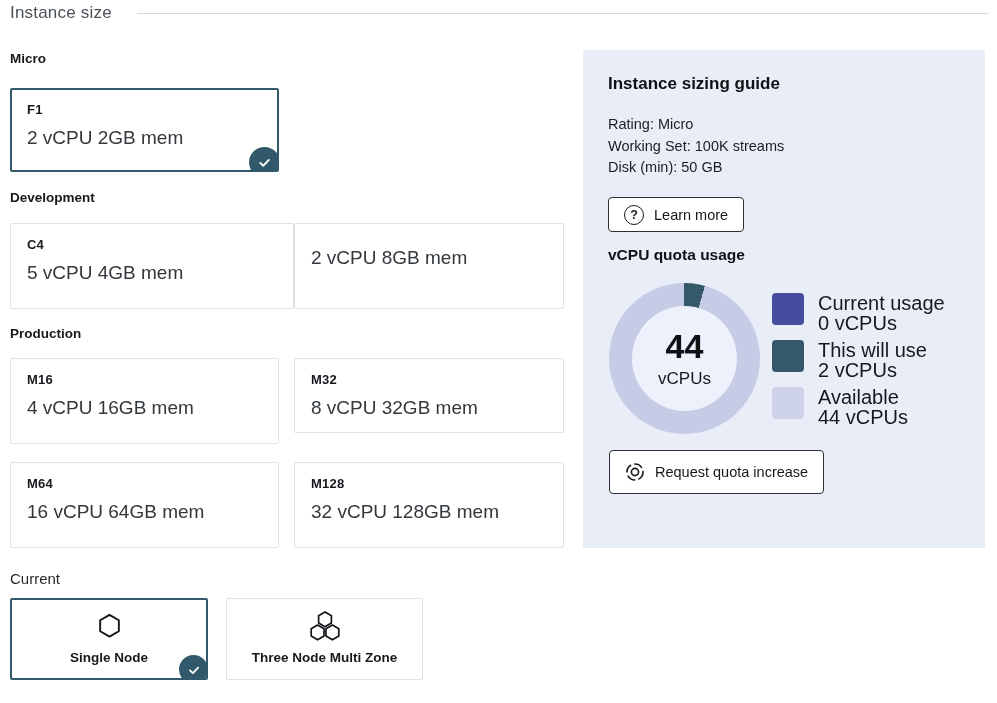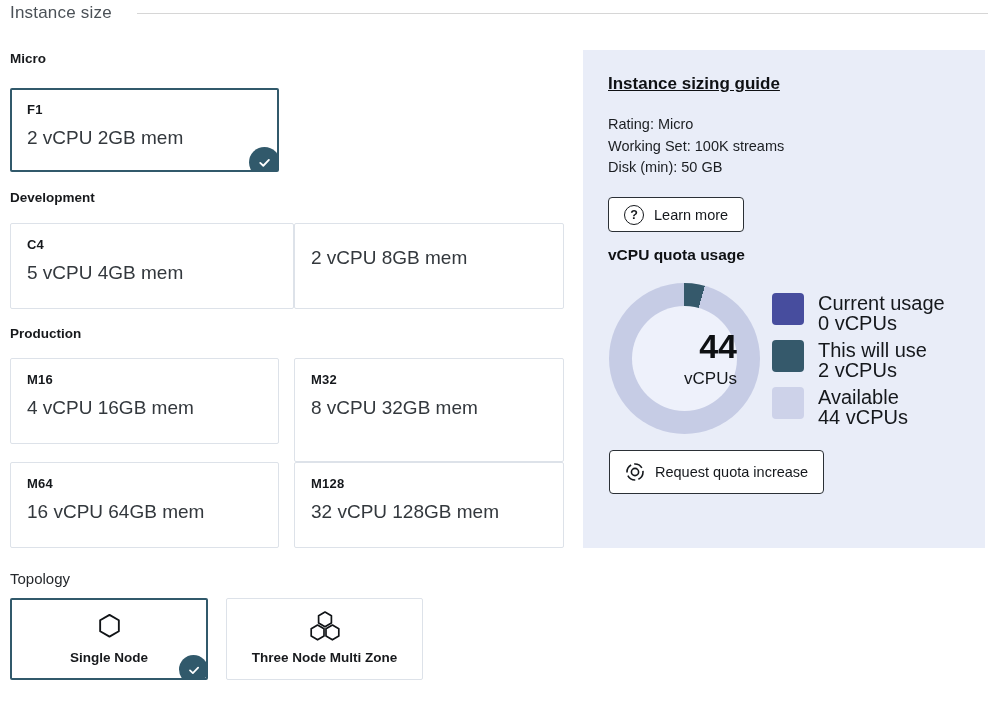--- a/index.html
+++ b/index.html
@@ -28,38 +28,38 @@
   
   .topo { position:absolute; box-sizing:border-box; background:#fff; border:1px solid #dde2e9;
           border-radius:2px; text-align:center; padding-top:12px; overflow:hidden; cursor:pointer; }
   .topo.selected { border:2px solid #31596b; padding-top:11px; }
   .topo .ticon { height:30px; display:flex; align-items:center; justify-content:center; }
   .topo .tname { margin-top:9px; font-size:13.5px; font-weight:700; color:#17191c; }
   .topo .badge { width:29px; height:29px; right:-2px; bottom:-6px; }
 
   
   .panel { position:absolute; left:583px; top:50px; width:402px; height:498px; background:#e9edf8; }
-  .panel-title { position:absolute; left:25px; top:24px; margin:0; font-size:17px; font-weight:700; color:#0f1114;text-decoration:underline; }
+  .panel-title { position:absolute; left:25px; top:24px; margin:0; font-size:17px; font-weight:700; color:#0f1114; }
   .info { position:absolute; left:25px; top:64px; font-size:14.5px; line-height:21.5px; color:#1b1e22; }
 
   .btn { position:absolute; display:flex; align-items:center; gap:10px; box-sizing:border-box;
          background:#fff; border:1px solid #2b3036; border-radius:4px; padding:0 15px;
          font-family:inherit; font-size:14.5px; color:#15181c; cursor:pointer; }
   .btn-learn { left:25px; top:147px; height:35px; }
   .btn-quota { left:26px; top:400px; height:44px; }
   .help-circle { box-sizing:border-box; width:20px; height:20px; border:1.6px solid #15181c; border-radius:50%;
                  display:flex; align-items:center; justify-content:center; font-size:12.5px; font-weight:600; }
 
   .quota-title { position:absolute; left:25px; top:196px; margin:0; font-size:15.5px; font-weight:700; color:#0f1114; }
 
   
   .donut { position:absolute; left:26px; top:233px; width:151px; height:151px; border-radius:50%;
            background:#c6cce5; }
   .donut-hole { position:absolute; inset:23px; border-radius:50%; background:#eef1fb;
-                display:flex; flex-direction:column; align-items:flex-end; justify-content:center; }
+                display:flex; flex-direction:column; align-items:center; justify-content:center; }
   .donut-value { font-size:34px; font-weight:700; color:#0e1013; line-height:1; }
   .donut-unit { margin-top:6px; font-size:17px; color:#15181c; }
 
   
   .legend { position:absolute; left:189px; top:243px; }
   .legend-row { display:flex; align-items:flex-start; gap:14px; margin-bottom:7px; }
   .legend-swatch { flex:0 0 auto; width:32px; height:32px; border-radius:4px; }
   .legend-text { font-size:20px; line-height:20px; color:#15181c; }
 </style>
 </head>
@@ -88,34 +88,34 @@
   </div>
   <div class="card" style="left:294px; top:223px; width:270px; height:86px;">
     <div class="desc">2 vCPU 8GB mem</div>
   </div>
 
   <div class="sec-label" style="left:10px; top:326px;">Production</div>
   <div class="card" style="left:10px; top:358px; width:269px; height:86px;">
     <div class="code">M16</div>
     <div class="desc">4 vCPU 16GB mem</div>
   </div>
-  <div class="card" style="left:294px; top:358px; width:270px; height:104px;">
+  <div class="card" style="left:294px; top:358px; width:270px; height:75px;">
     <div class="code">M32</div>
     <div class="desc">8 vCPU 32GB mem</div>
   </div>
   <div class="card" style="left:10px; top:462px; width:269px; height:86px;">
     <div class="code">M64</div>
     <div class="desc">16 vCPU 64GB mem</div>
   </div>
   <div class="card" style="left:294px; top:462px; width:270px; height:86px;">
     <div class="code">M128</div>
     <div class="desc">32 vCPU 128GB mem</div>
   </div>
 
-  <div class="sec-label regular" style="left:10px; top:570px;">Topology</div>
+  <div class="sec-label regular" style="left:10px; top:570px;">Current</div>
 
   <div class="topo selected" style="left:10px; top:598px; width:198px; height:82px;">
     <div class="ticon">
       <svg width="25" height="27" viewBox="0 0 24 26">
           <polygon points="12,1.8 21,7 21,17.6 12,22.8 3,17.6 3,7" fill="none" stroke="#111417" stroke-width="1.8" stroke-linejoin="round"></polygon>
         </svg>
     </div>
     <div class="tname">Single Node</div>
     <div class="badge">
       <svg width="16" height="16" viewBox="0 0 24 24">

